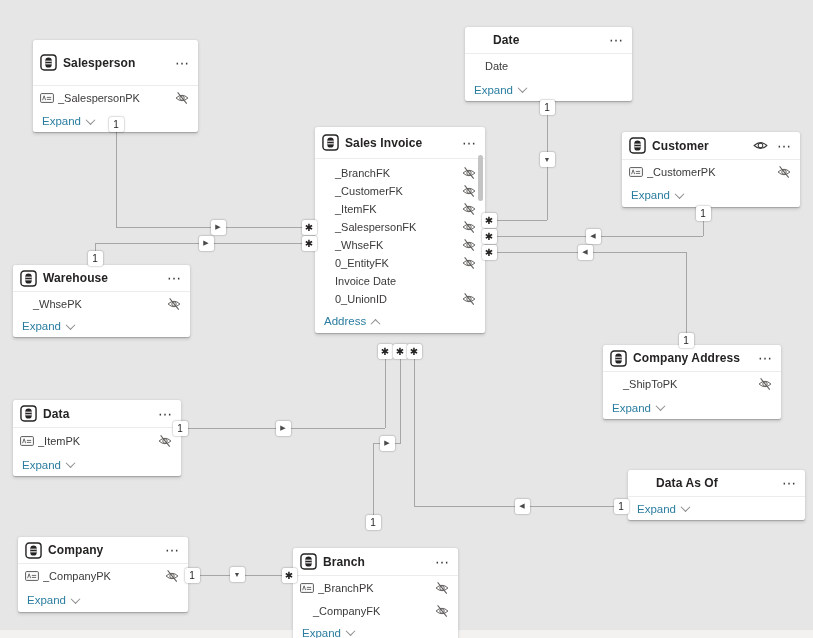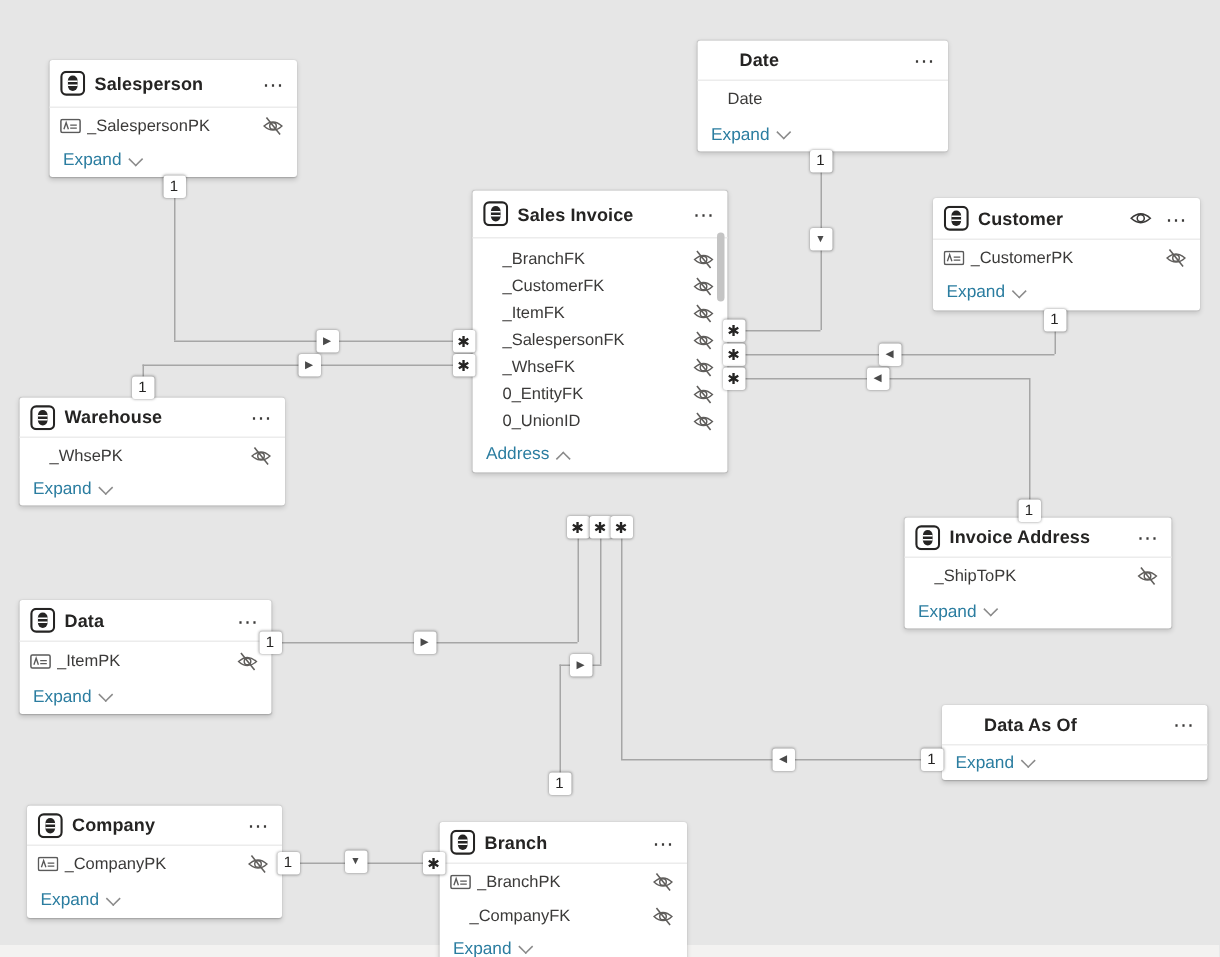--- a/index.html
+++ b/index.html
@@ -96,21 +96,21 @@
   <div class="rel-line v" style="left:547px;top:102px;height:118px"></div>
   <div class="rel-line h" style="left:485px;top:220px;width:62px"></div>
 
   <div class="rel-line v" style="left:703px;top:208px;height:28px"></div>
   <div class="rel-line h" style="left:485px;top:236px;width:218px"></div>
 
   <div class="rel-line v" style="left:686px;top:252px;height:93px"></div>
   <div class="rel-line h" style="left:485px;top:252px;width:201px"></div>
 
   <div class="table-card" style="left:33px;top:40px;width:165px">
-    <div class="t-header" style="height:32px">
+    <div class="t-header" style="height:46px">
       <svg class="t-icon">
           <use href="#sym-table" xlink:href="#sym-table"></use>
         </svg>
       <span class="t-title">Salesperson</span>
       <span class="t-more">⋯</span>
     </div>
     <div class="t-row" style="height:24px">
       <svg class="f-key">
           <use href="#sym-key" xlink:href="#sym-key"></use>
         </svg>
@@ -182,20 +182,23 @@
             <use href="#sym-eye-off" xlink:href="#sym-eye-off"></use>
           </svg>
       </div>
       <div class="t-row no-key" style="height:18px">
         <span class="f-name">0_EntityFK</span>
         <svg class="f-eyeoff">
             <use href="#sym-eye-off" xlink:href="#sym-eye-off"></use>
           </svg>
       </div>
       <div class="t-row no-key" style="height:18px">
+        <span class="f-name">Invoice Date</span>
+      </div>
+      <div class="t-row no-key" style="height:18px">
         <span class="f-name">0_UnionID</span>
         <svg class="f-eyeoff">
             <use href="#sym-eye-off" xlink:href="#sym-eye-off"></use>
           </svg>
       </div>
     </div>
     <div class="t-footer" style="height:25px">
       <span class="expand-link">
         <span class="expand-label">Address</span>
         <span class="chev up"></span>
@@ -252,21 +255,21 @@
         <span class="chev down"></span>
       </span>
     </div>
   </div>
 
   <div class="table-card" style="left:603px;top:345px;width:178px">
     <div class="t-header" style="height:27px">
       <svg class="t-icon">
           <use href="#sym-table" xlink:href="#sym-table"></use>
         </svg>
-      <span class="t-title">Invoice Address</span>
+      <span class="t-title">Company Address</span>
       <span class="t-more">⋯</span>
     </div>
     <div class="t-row no-key" style="height:24px">
       <span class="f-name">_ShipToPK</span>
       <svg class="f-eyeoff">
           <use href="#sym-eye-off" xlink:href="#sym-eye-off"></use>
         </svg>
     </div>
     <div class="t-footer" style="height:23px">
       <span class="expand-link">

